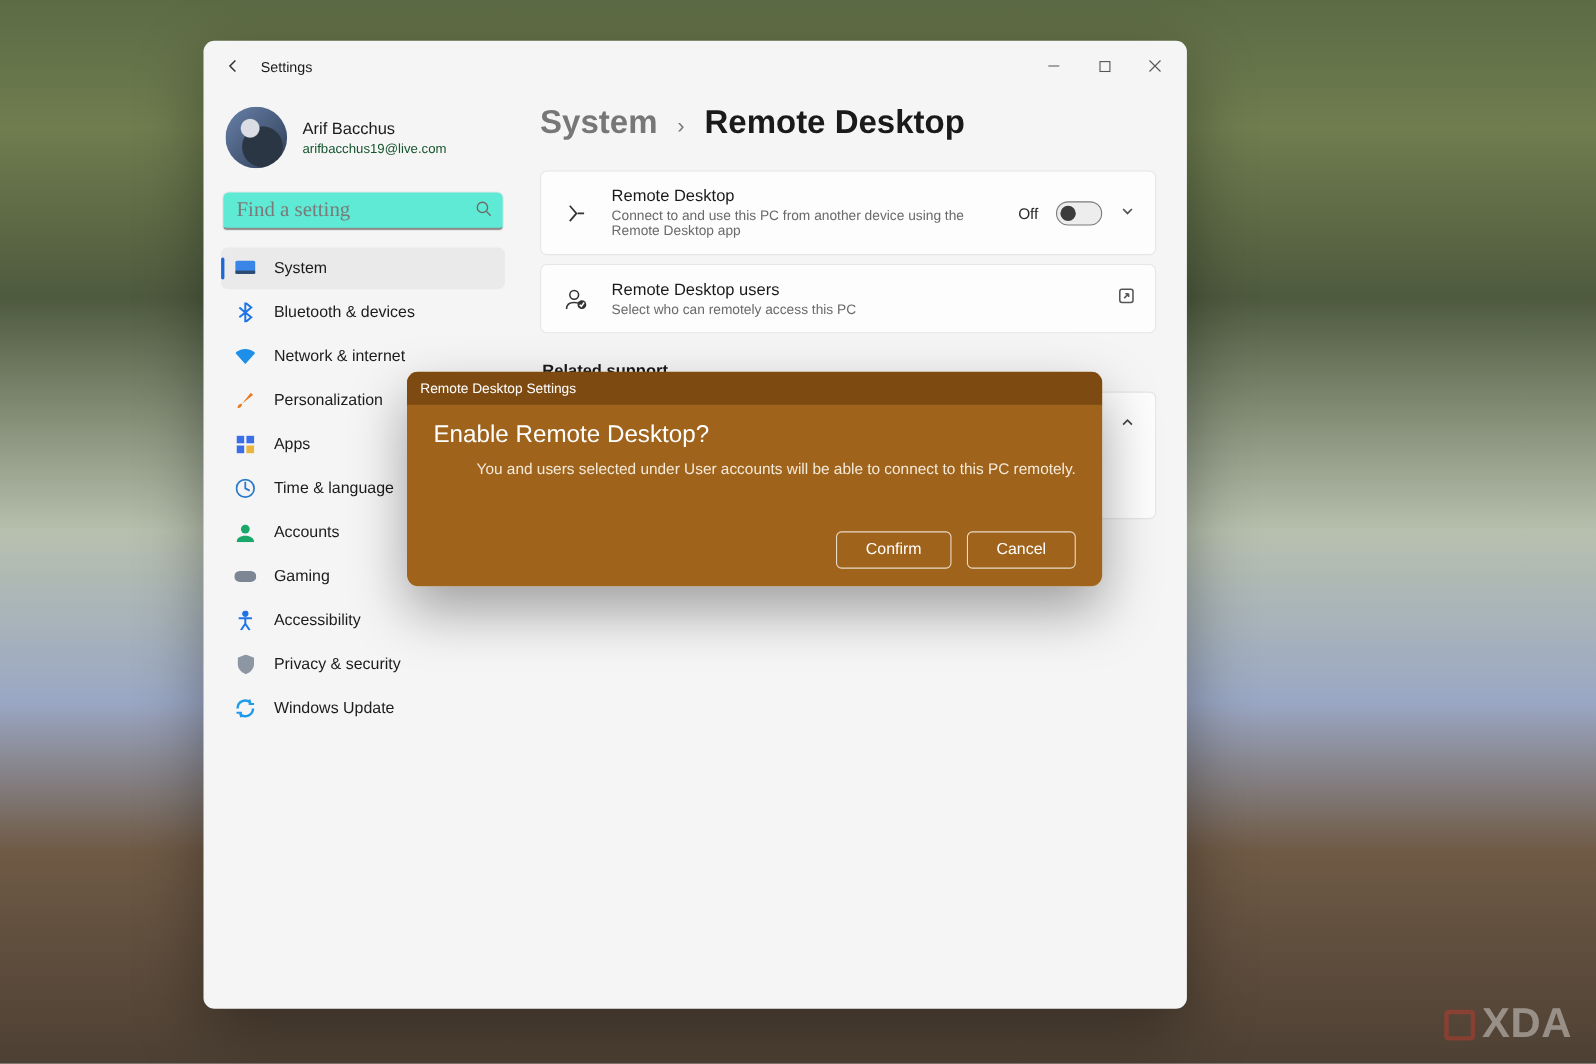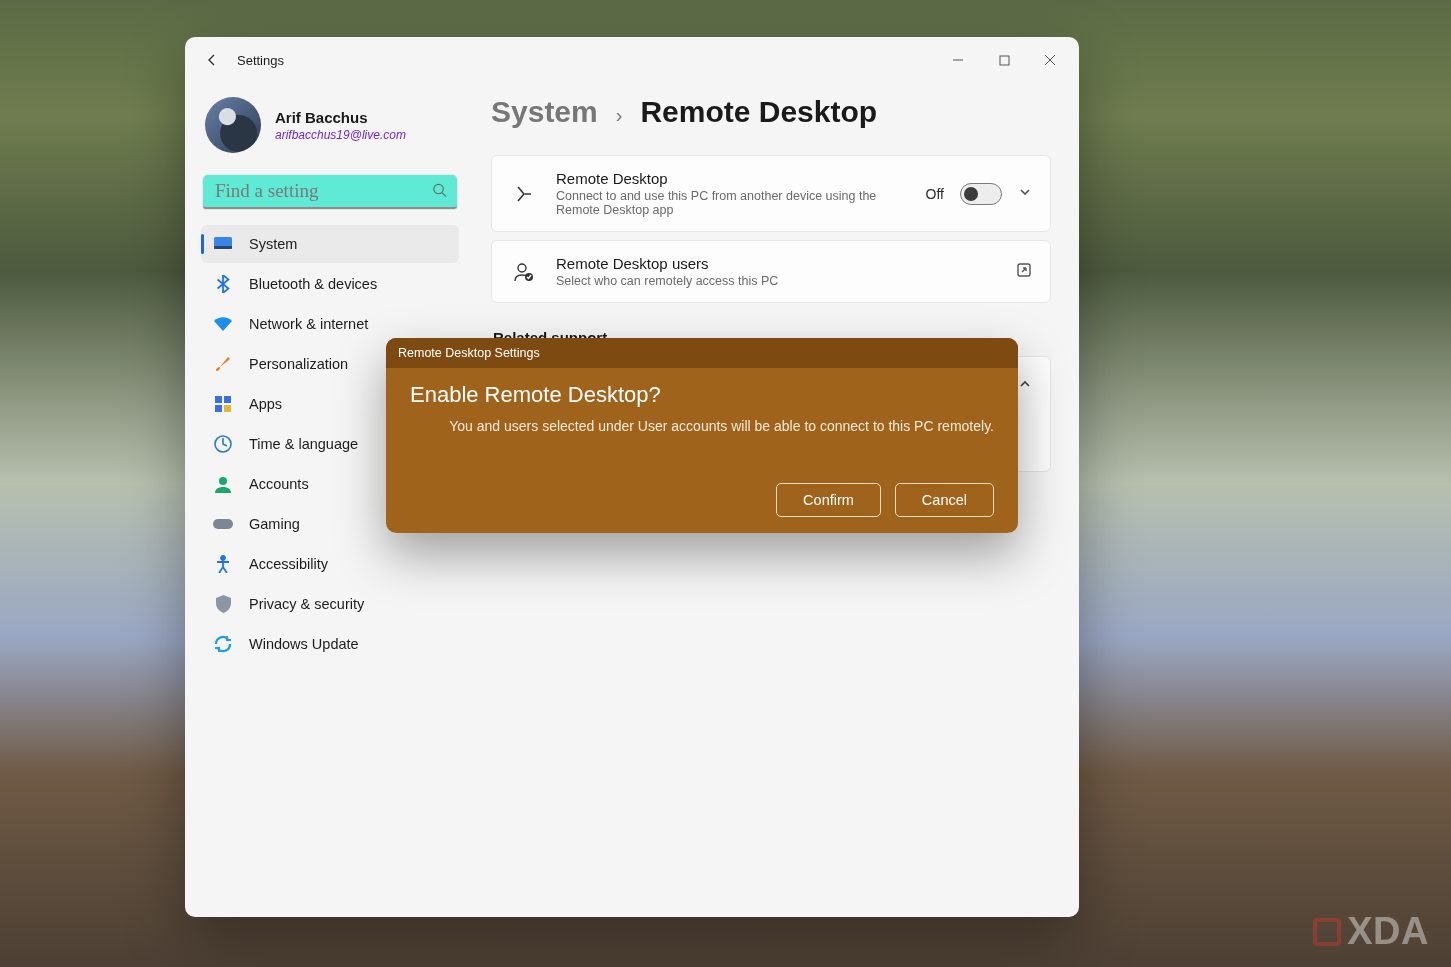--- a/index.html
+++ b/index.html
@@ -51,22 +51,22 @@
     display: flex; flex-direction: column;
   }
   .profile { display: flex; align-items: center; gap: 14px; padding: 8px 4px 18px 4px; }
   .avatar {
     width: 56px; height: 56px; border-radius: 50%;
     background:
       radial-gradient(circle at 40% 35%, #dadde3 0 8px, transparent 9px),
       radial-gradient(circle at 60% 65%, #2b3644 0 18px, transparent 19px),
       linear-gradient(135deg,#6881a8,#2d3c55);
   }
-  .profile-name { font-size: 15px; font-weight: 700; color: #1a1a1a; }
-  .profile-email { font-size: 12px; color: #6d28d9; margin-top: 2px; font-style: italic; }
+  .profile-name { font-size: 15px; font-weight: 400; color: #1a1a1a; }
+  .profile-email { font-size: 12px; color: #14532d; margin-top: 2px; }
   .search {
     position: relative;
     margin: 4px 2px 16px 2px;
   }
   .search input {
     width: 100%; height: 34px;
     border: none;
     border-bottom: 2px solid #8d8d8d;
     border-radius: 5px 5px 3px 3px;
     background: #5eead4;
@@ -146,21 +146,20 @@
     position: relative;
   }
   .support-box .chev-up { position:absolute; right:18px; top:20px; color:#444; }
   
   .modal-shadow {
     position: absolute;
     left: 370px; top: 338px;
     width: 632px; height: 195px;
     border-radius: 10px;
     box-shadow: 0 22px 50px rgba(0,0,0,0.35);
-    margin-left: 16px;
   }
   .modal {
     width: 100%; height: 100%;
     border-radius: 10px;
     overflow: hidden;
     background: #a0631c;
     color: #fff;
     display: flex; flex-direction: column;
   }
   .modal-titlebar {

